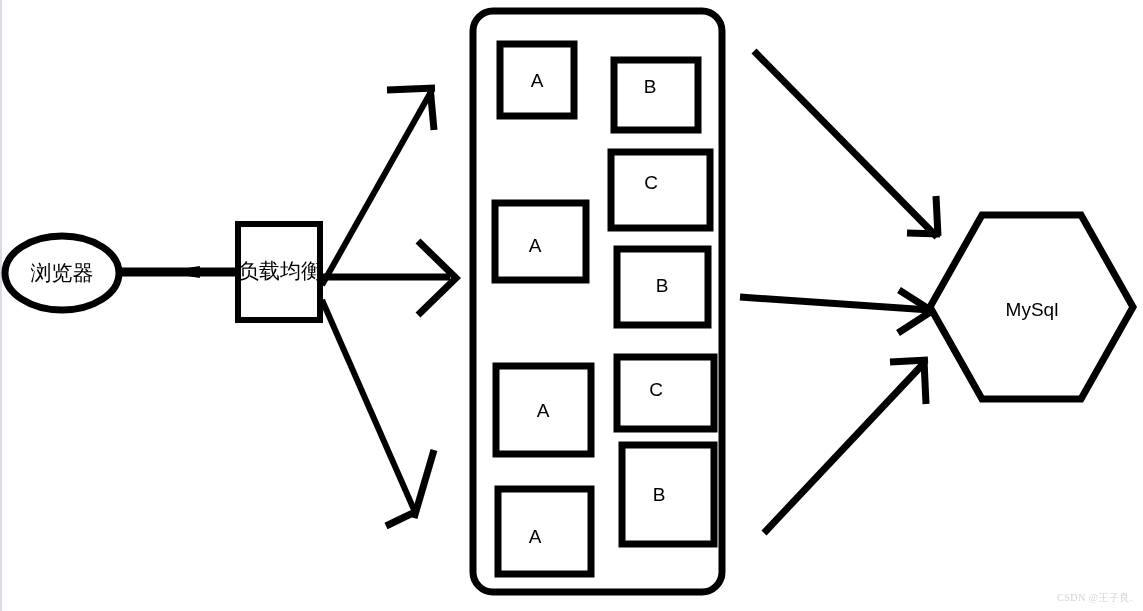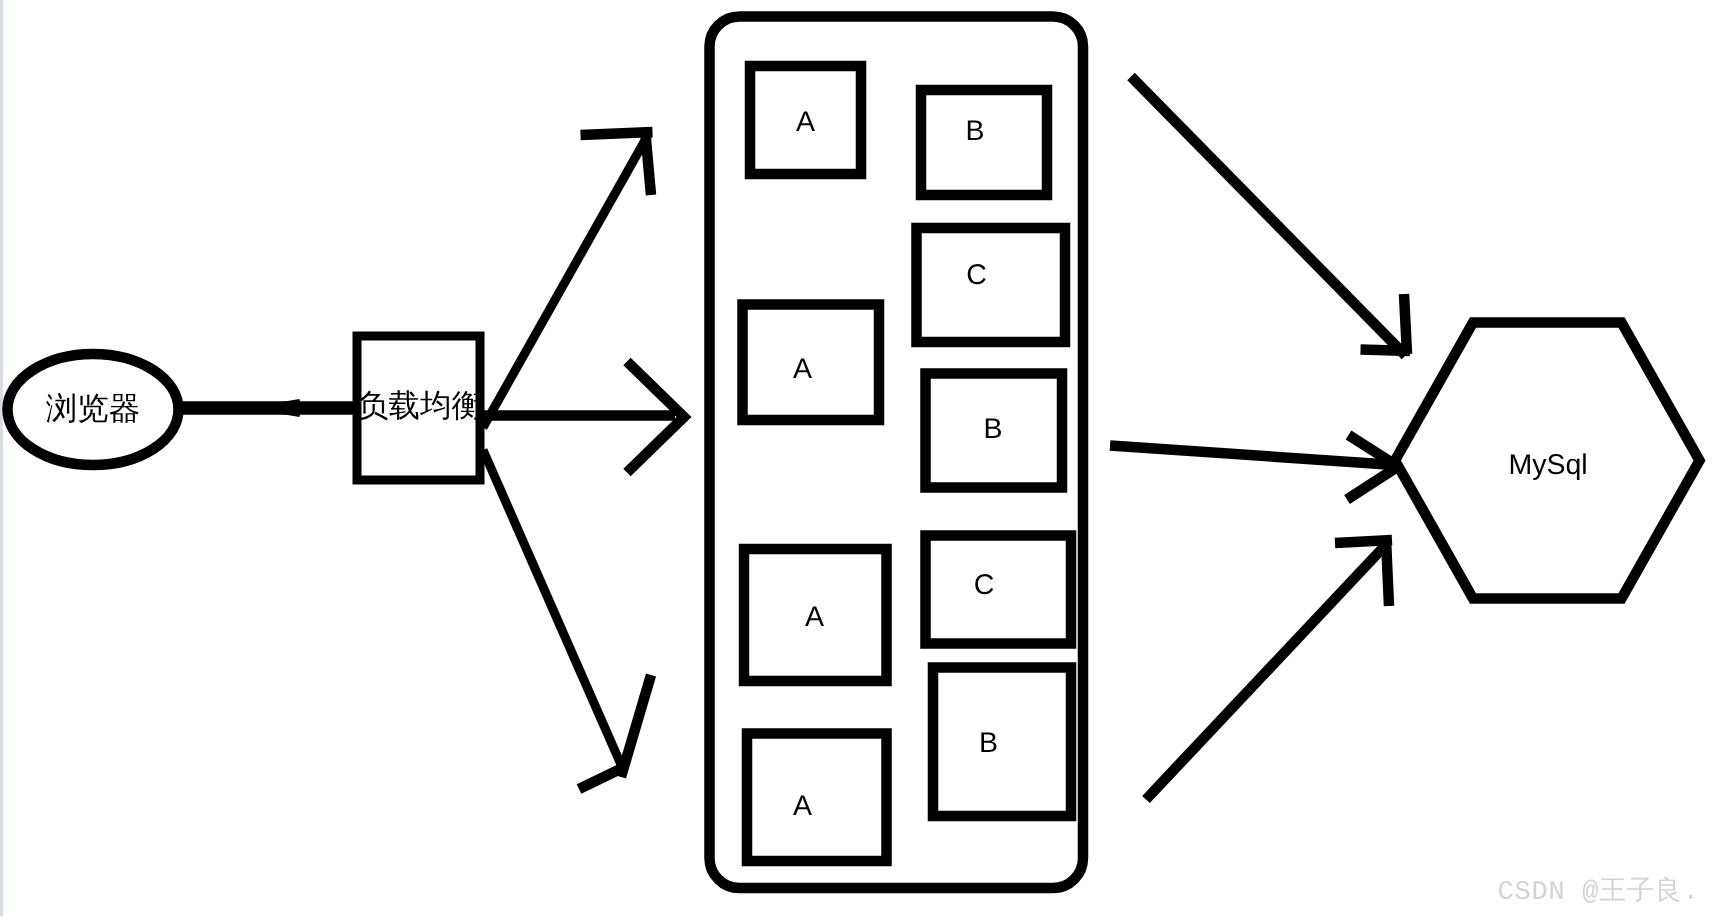--- a/index.html
+++ b/index.html
@@ -53,22 +53,22 @@
     font-size: 19px;
   }
   text.lbl-db {
     font-size: 19px;
   }
   .watermark {
     position: absolute;
     right: 10px;
     bottom: 6px;
     color: #d3d3d3;
-    font-size: 18px;
-    font-family: Liberation Mono, monospace;
+    font-size: 10px;
+    font-family: Liberation Serif, serif;
     letter-spacing: 0.5px;
     white-space: nowrap;
     text-align: center;
   }
 </style>
 </head>
 <body>
 
 <div id="canvas">
 

